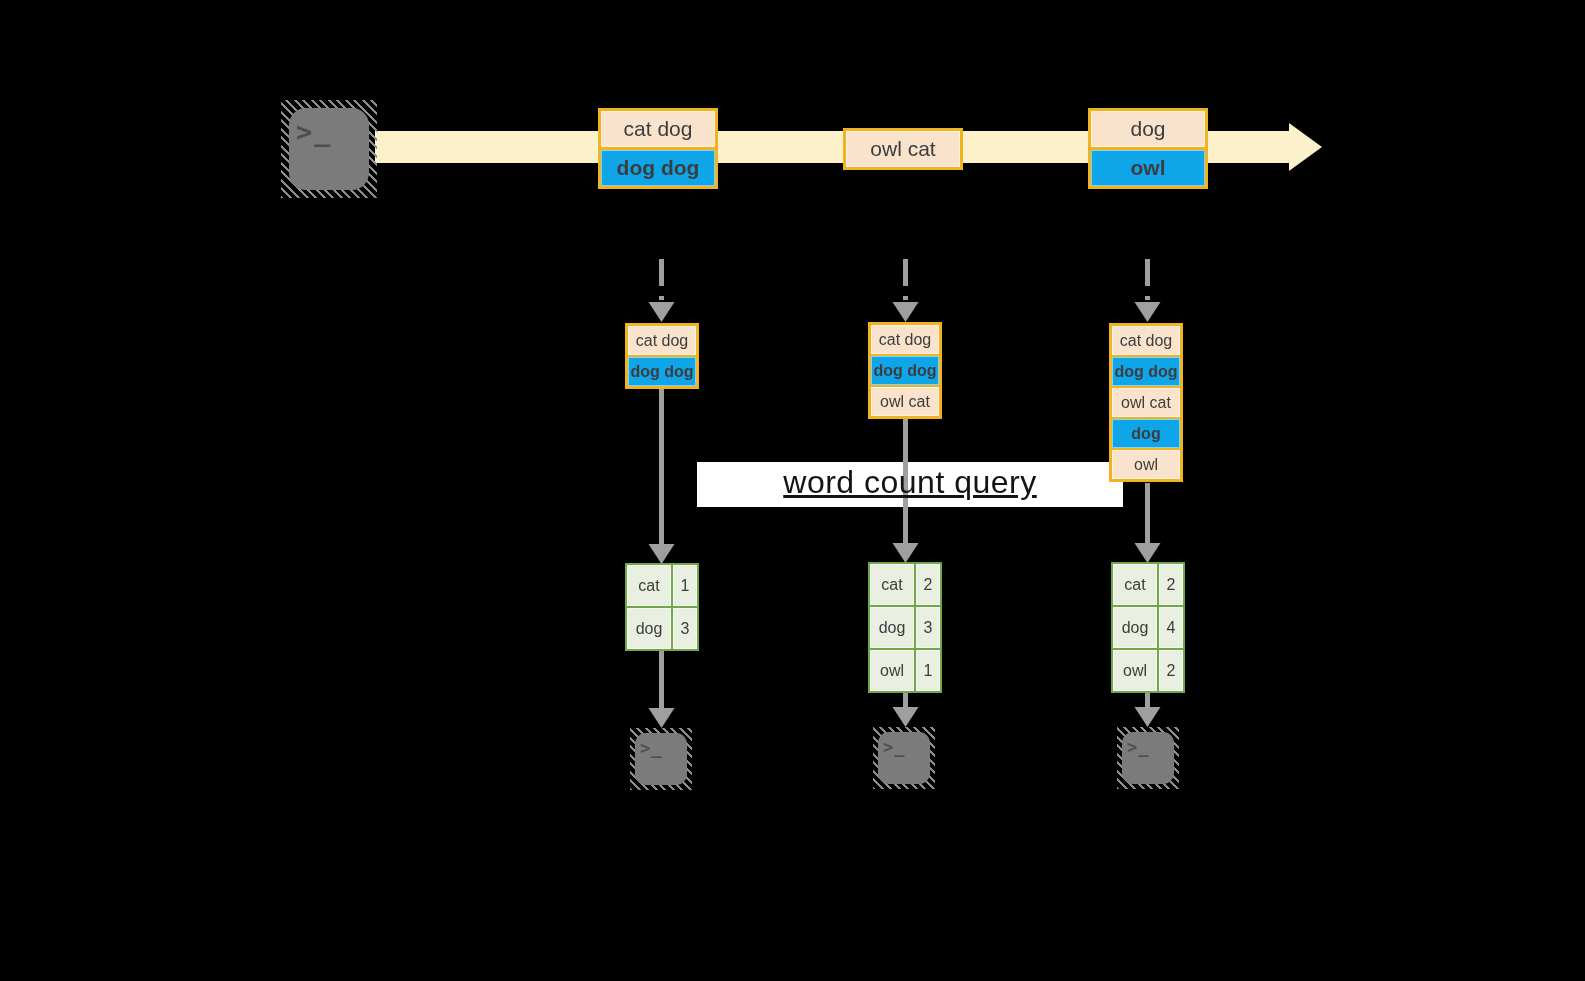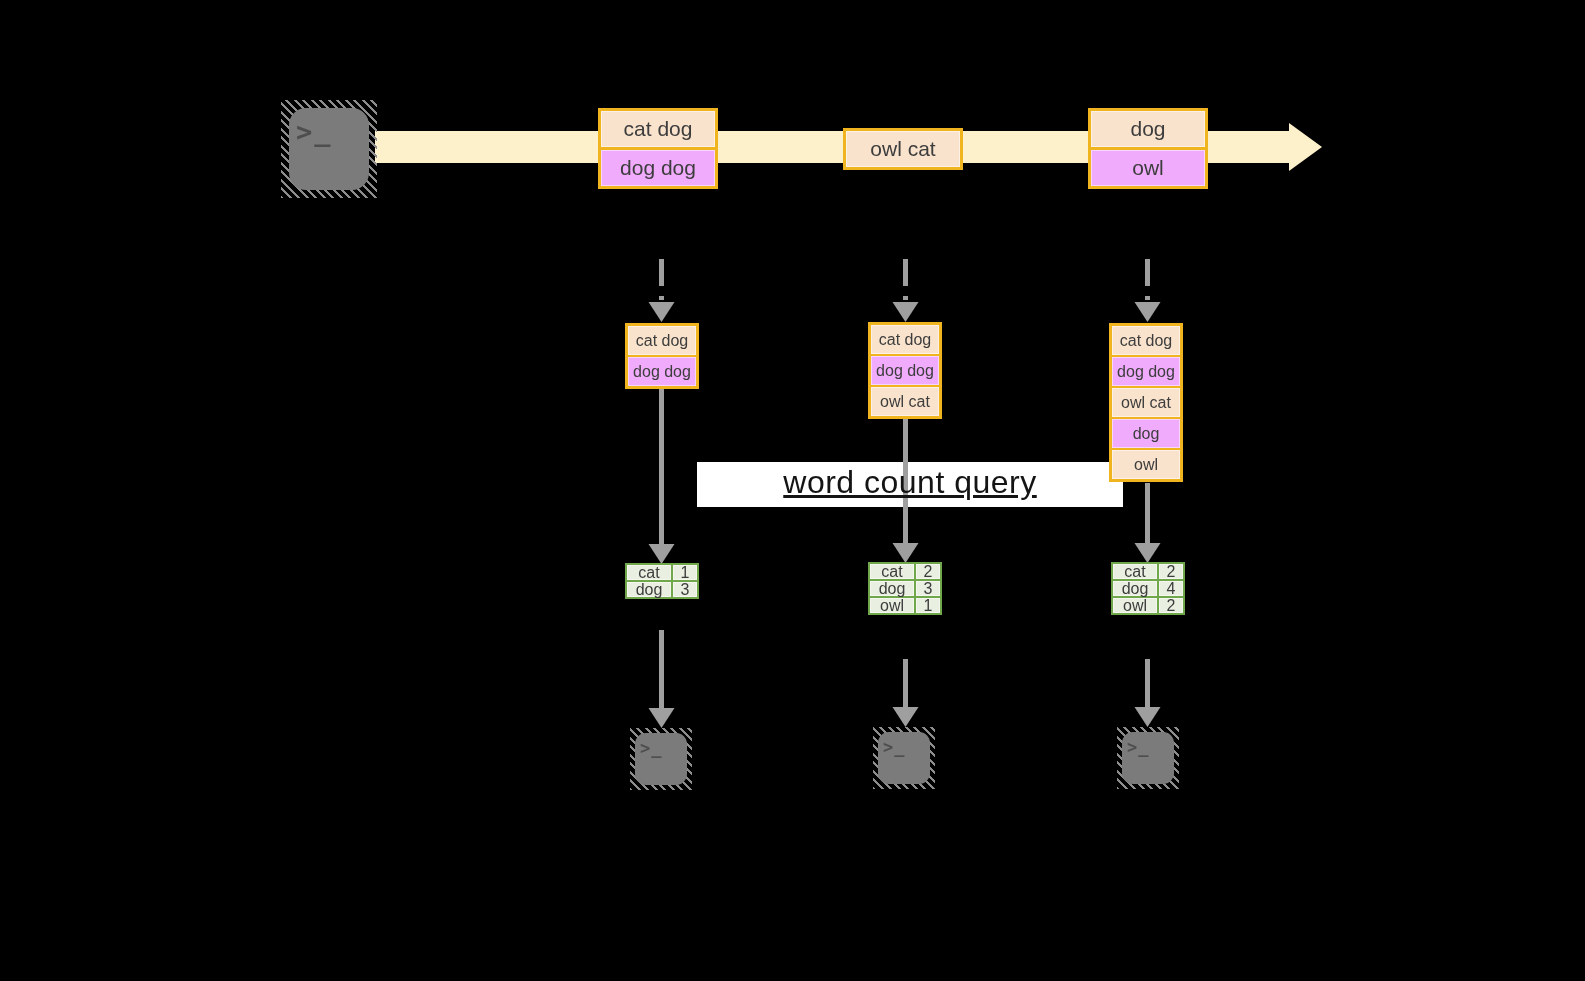--- a/index.html
+++ b/index.html
@@ -57,21 +57,21 @@
     color: #3d3d3d;
     box-shadow: inset 0 0 0 1px rgba(255,255,255,0.5);
   }
   .obox .row + .row { margin-top: 3px; }
   .obox.stack .row + .row { margin-top: 2px; }
   .obox.batch { width: 120px; }
   .obox.batch .row { height: 36px; font-size: 21px; }
   .obox.stack { width: 74px; }
   .obox.stack .row { height: 29px; font-size: 16px; }
   .fill-a { background: #fae3cc; }
-  .fill-b { background: #f0abfc; }
+  .fill-b { background: #0ea5e9; font-weight: bold; }
 
   
   .banner-bg {
     position: absolute; left: 697px; top: 462px;
     width: 426px; height: 45px;
     background: #ffffff;
     z-index: 1;
   }
   .banner-text {
     position: absolute; left: 697px; top: 460px;
@@ -87,21 +87,21 @@
     position: absolute; z-index: 3;
     border: 2px solid #6fa74a;
     background: #6fa74a;
     display: grid;
     grid-template-columns: 44px 24px;
     gap: 2px;
   }
   .gtable .gcell {
     background: #e9efe1;
     border: 1px solid #f4f7ee;
-    height: 15px;
+    height: 41px;
     display: flex; align-items: center; justify-content: center;
     font-size: 16px; color: #3d3d3d;
   }
 
   
   svg.arrows {
     position: absolute; left: 0; top: 0;
     z-index: 2;
     pointer-events: none;
   }

